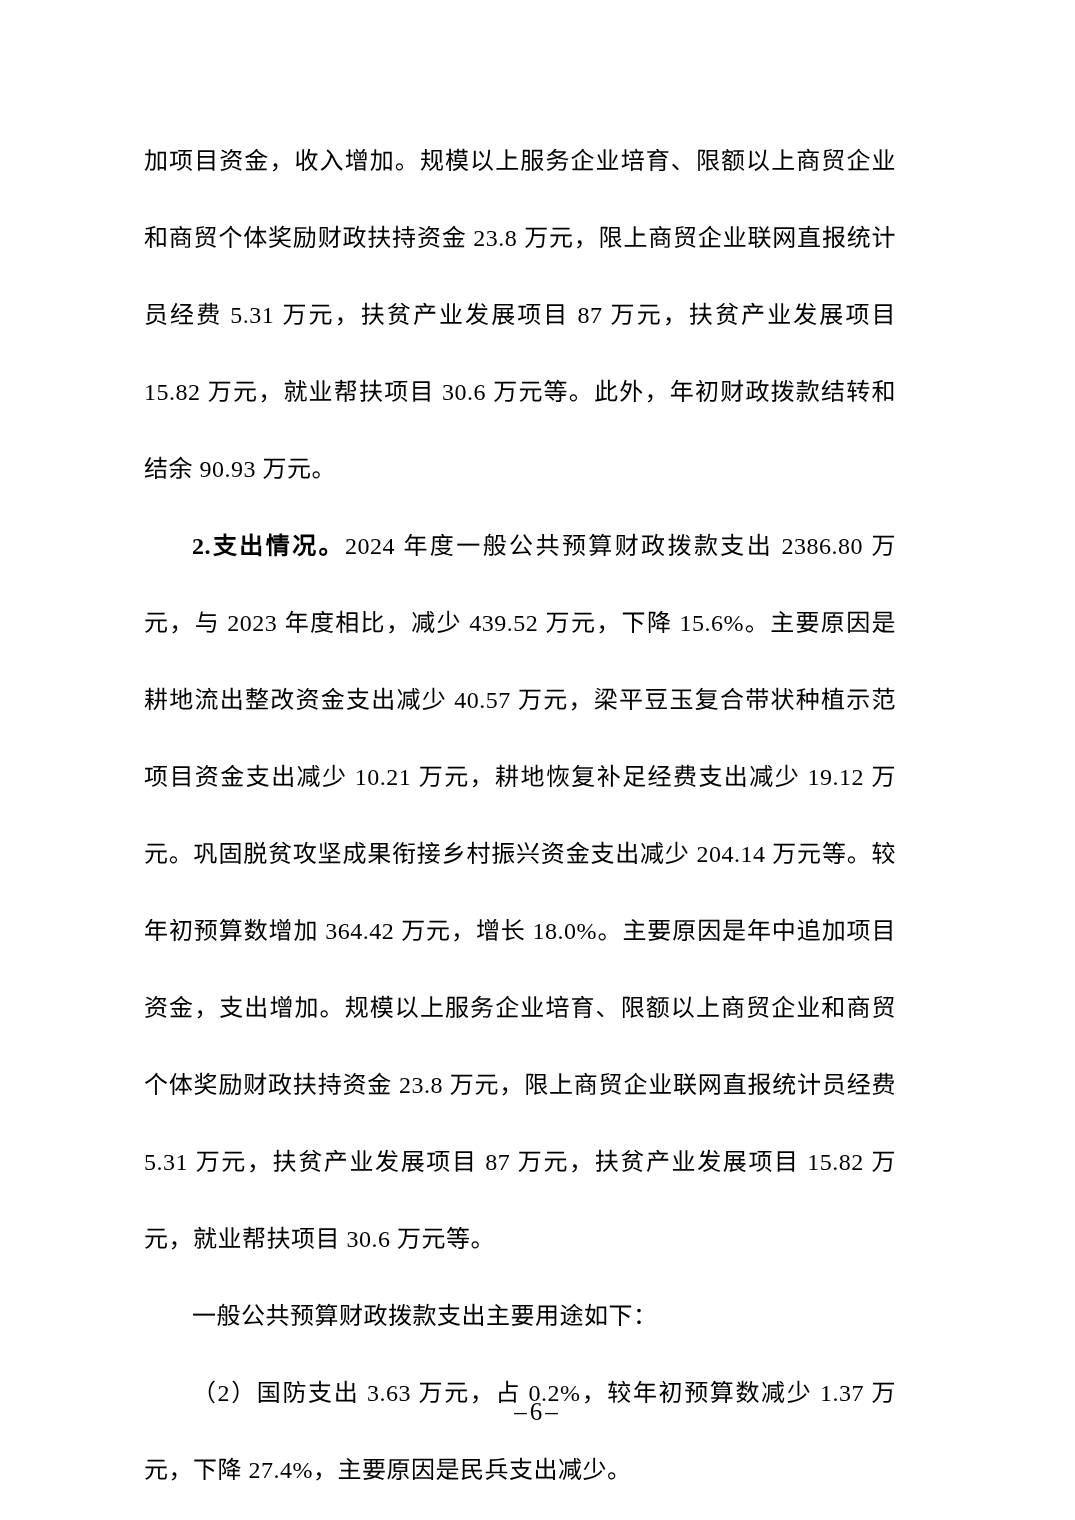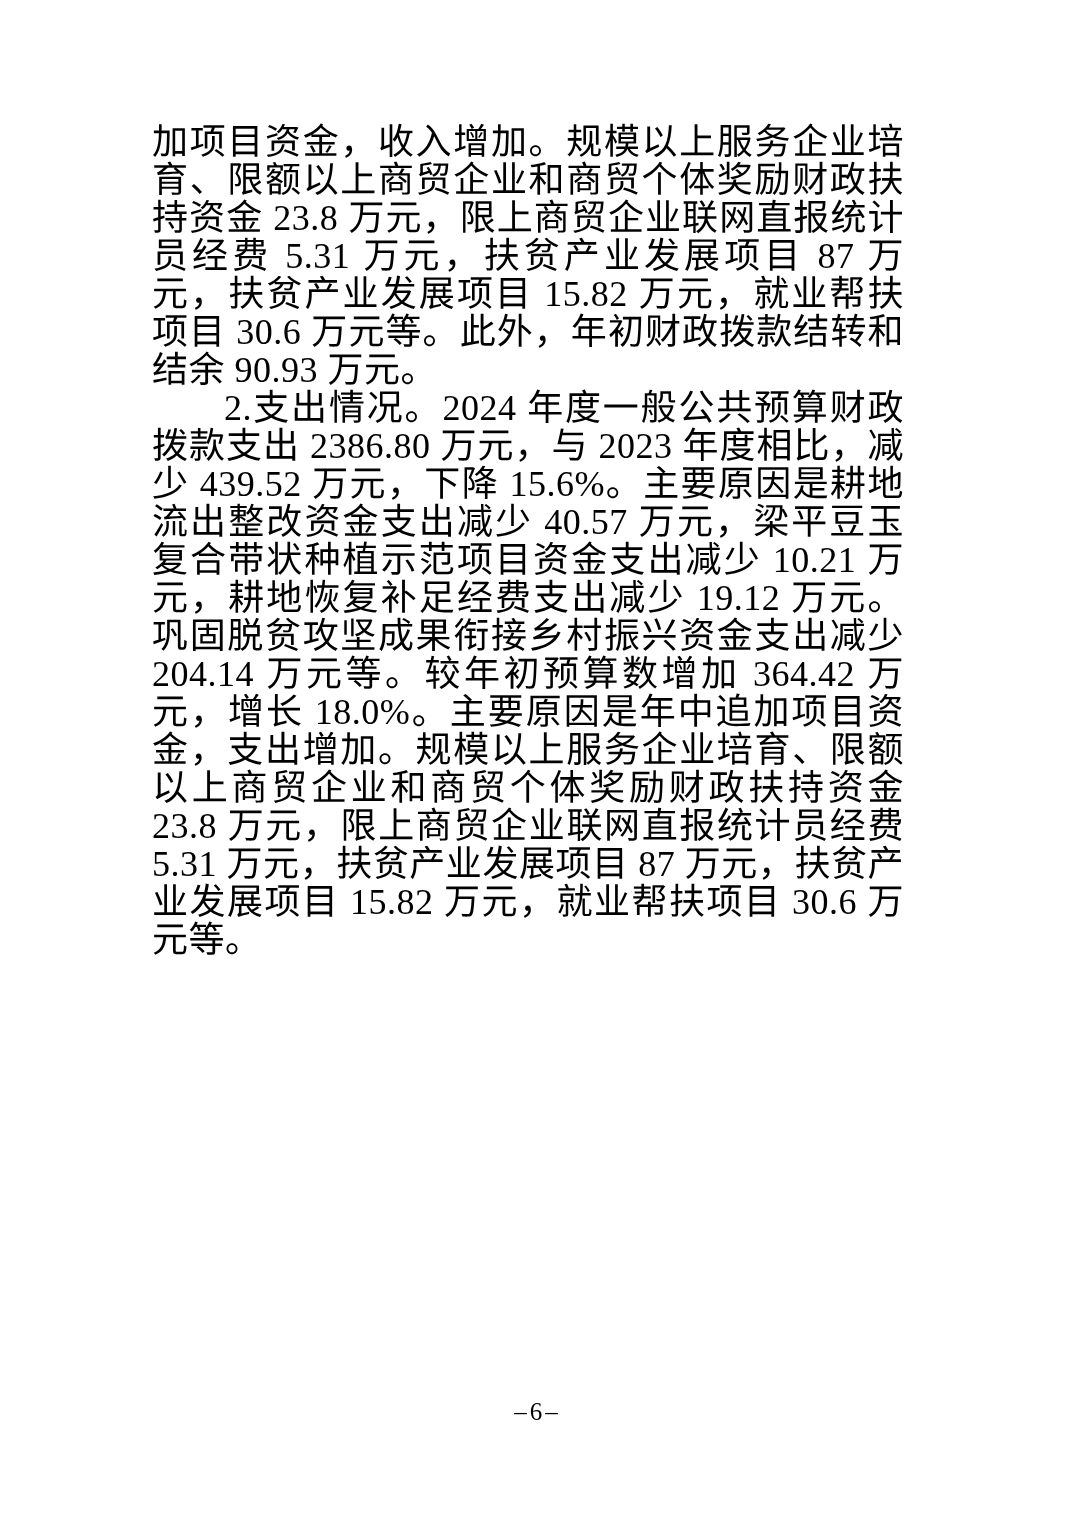--- a/index.html
+++ b/index.html
@@ -12,38 +12,38 @@
     width: 1075px;
     height: 1520px;
     margin: 0 auto;
     background: #ffffff;
     overflow: hidden;
     font-family: "Liberation Serif", "DejaVu Serif", serif;
     color: #000000;
   }
   .body-text {
     position: absolute;
-    left: 152px;
+    left: 144px;
     top: 123px;
     width: 752px;
-    font-size: 36px;
-    line-height: 38px;
+    font-size: 24px;
+    line-height: 77px;
     text-align: justify;
     text-justify: inter-ideograph;
     letter-spacing: 0.5px;
   }
   .body-text p {
     margin: 0;
     padding: 0;
   }
   .body-text p.indent {
     text-indent: 2em;
   }
   .lead {
-    font-weight: normal;
+    font-weight: bold;
   }
   .page-number {
     position: absolute;
     top: 1398px;
     left: 0;
     width: 100%;
     text-align: center;
     font-size: 25px;
     letter-spacing: 3px;
     color: #000000;
@@ -53,20 +53,22 @@
 <body>
 
 <div class="page">
 
   <div class="body-text">
 
     <p><span>加项目资金，收入增加。规模以上服务企业培育、限额以上商贸企业和商贸个体奖励财政扶持资金 23.8 万元，限上商贸企业联网直报统计员经费 5.31 万元，扶贫产业发展项目 87 万元，扶贫产业发展项目 15.82 万元，就业帮扶项目 30.6 万元等。此外，年初财政拨款结转和结余 90.93 万元。</span></p>
 
     <p class="indent"><span class="lead">2.支出情况。</span><span>2024 年度一般公共预算财政拨款支出 2386.80 万元，与 2023 年度相比，减少 439.52 万元，下降 15.6%。主要原因是耕地流出整改资金支出减少 40.57 万元，梁平豆玉复合带状种植示范项目资金支出减少 10.21 万元，耕地恢复补足经费支出减少 19.12 万元。巩固脱贫攻坚成果衔接乡村振兴资金支出减少 204.14 万元等。较年初预算数增加 364.42 万元，增长 18.0%。主要原因是年中追加项目资金，支出增加。规模以上服务企业培育、限额以上商贸企业和商贸个体奖励财政扶持资金 23.8 万元，限上商贸企业联网直报统计员经费 5.31 万元，扶贫产业发展项目 87 万元，扶贫产业发展项目 15.82 万元，就业帮扶项目 30.6 万元等。</span></p>
 
+    <p class="indent"><span>一般公共预算财政拨款支出主要用途如下：</span></p>
 
 
+    <p class="indent"><span>（2）国防支出 3.63 万元，占 0.2%，较年初预算数减少 1.37 万元，下降 27.4%，主要原因是民兵支出减少。</span></p>
 
   </div>
 
   <div class="page-number">–6–</div>
 
 </div>
 
 </body></html>

